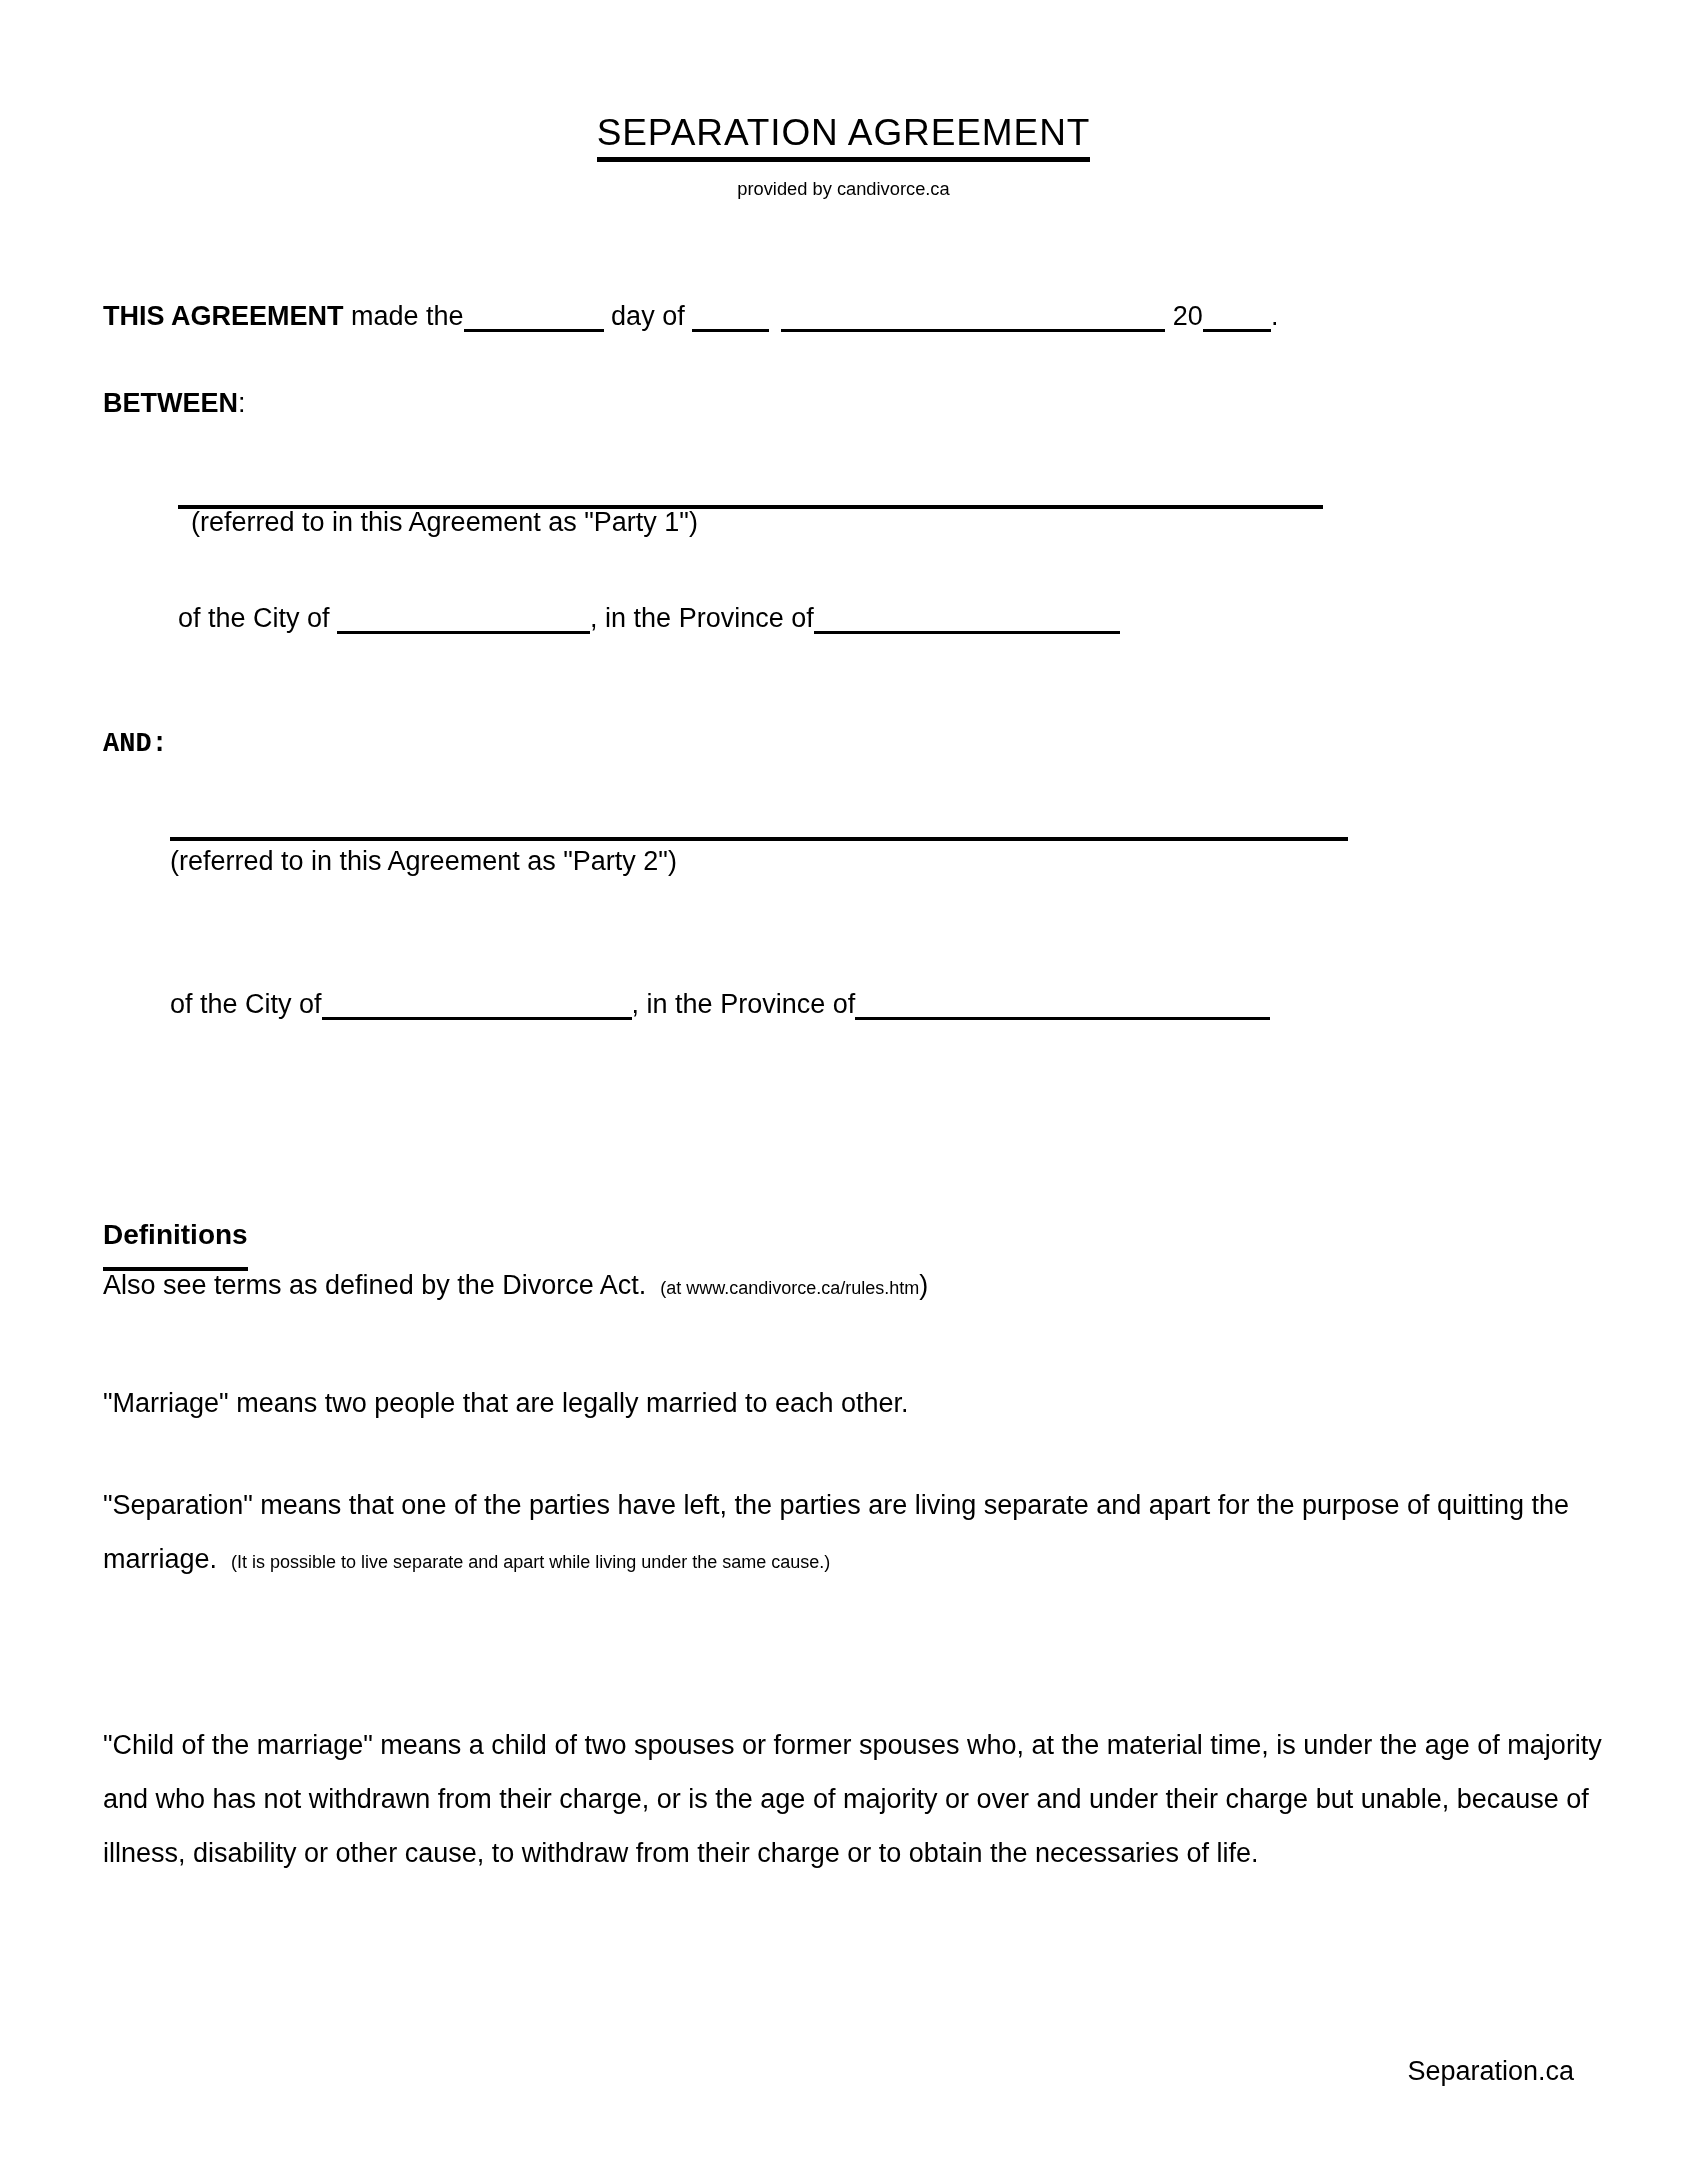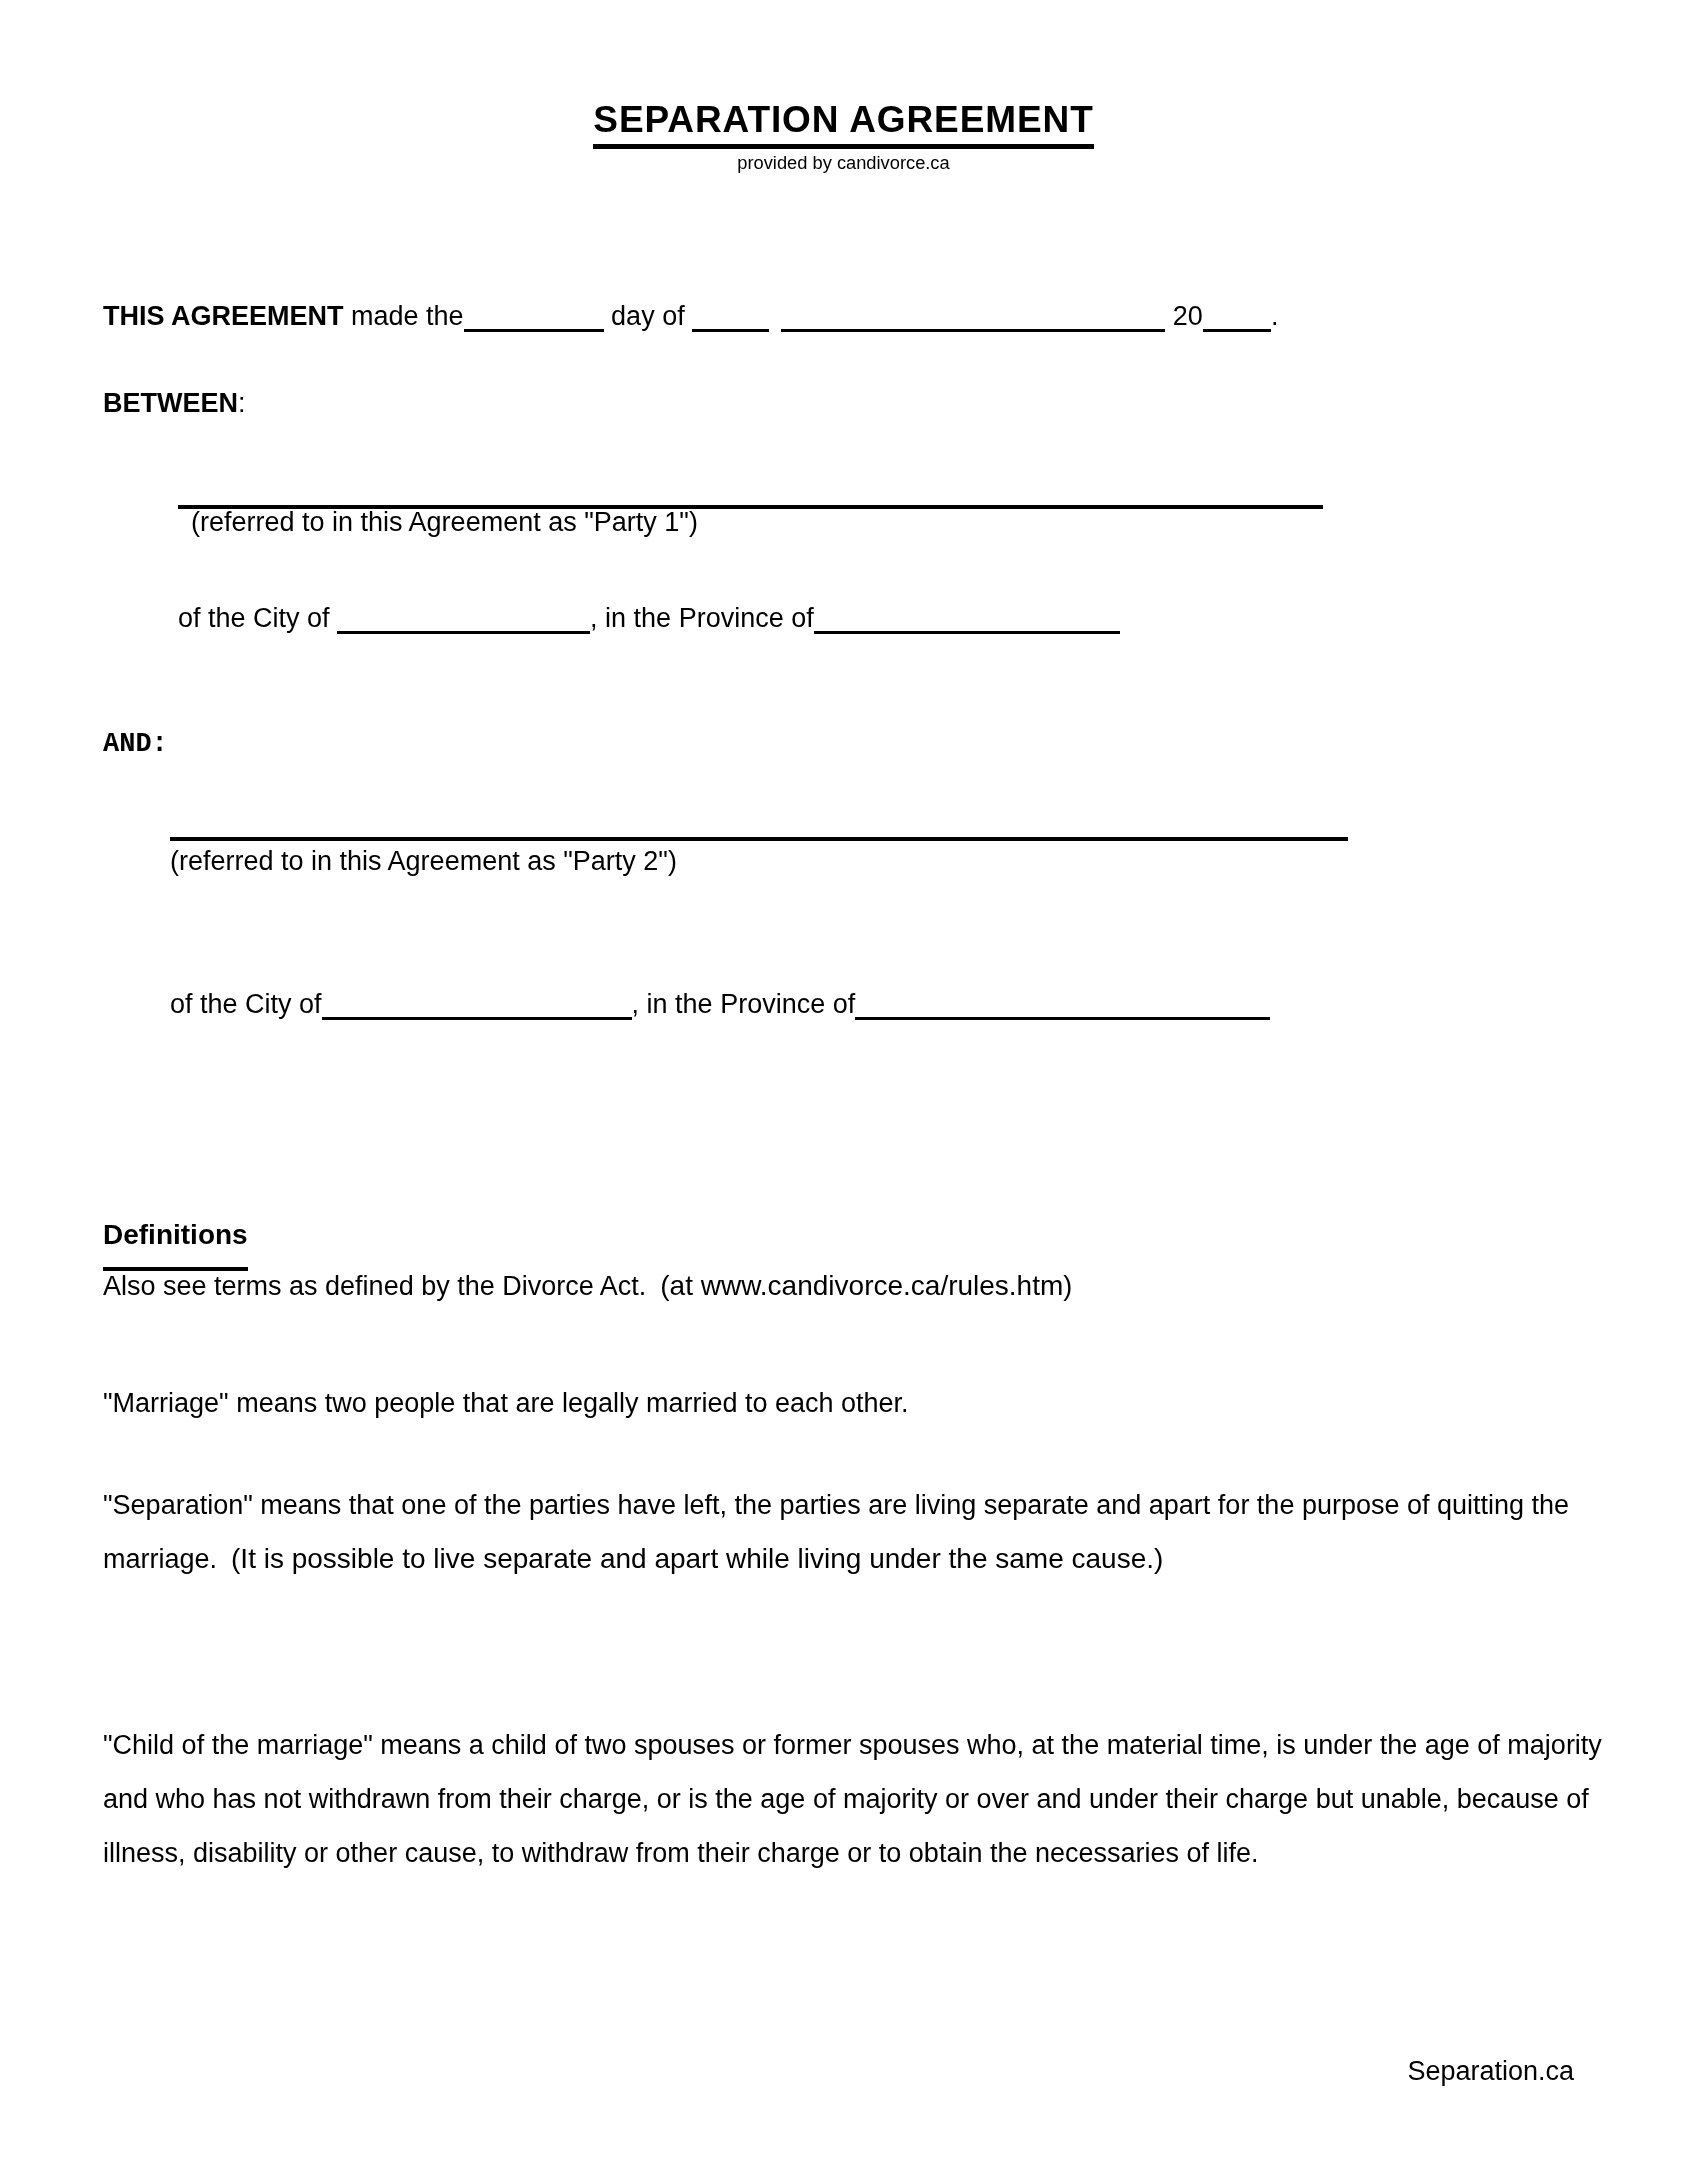--- a/index.html
+++ b/index.html
@@ -9,43 +9,43 @@
     margin:0 auto;
     background:#ffffff;
     color:#000000;
     font-family:"Liberation Sans","DejaVu Sans",sans-serif;
     font-size:27px;
     overflow:hidden;
   }
   .abs{position:absolute;}
   .b{font-weight:bold;}
   .nowrap{white-space:nowrap;}
-  .small{font-size:28px;}
+  .small{font-size:18px;}
   .ml16{margin-left:14px;}
   .para{margin:0;width:1524px;line-height:54px;}
   .line1{left:103px;top:299px;line-height:1.3;}
   
   .blank{
     display:inline-block;height:0;
     border-bottom:3.5px solid #000;
     vertical-align:-7px;
   }
   .w160{width:140px;}
   .w88{width:77px;}
   .w440{width:384px;margin-left:12.2px;}
   .w78{width:68px;}
   .w290{width:253px;}
   .w350{width:306px;}
   .w355{width:310px;}
   .w475{width:415px;}
   
   .doc-header{position:absolute;top:100px;left:0;width:100%;text-align:center;}
   .doc-title{
-    display:inline-block;margin:0;
-    font-size:37px;font-weight:bold;letter-spacing:0.9px;
+    display:inline-block;margin:13px;
+    font-size:37px;font-weight:normal;letter-spacing:0.9px;
     border-bottom:5.2px solid #000;padding-bottom:3.5px;line-height:1.1;
   }
   .doc-subtitle{margin-top:2.6px;font-size:18.3px;}
   
   .party-rule{height:0;border-top:4.4px solid #000;}
   .rule1{left:178px;top:505px;width:1145px;}
   .rule2{left:170px;top:837px;width:1178px;}
   .def-heading{
     left:103px;top:1218px;
     font-weight:bold;font-size:28px;

